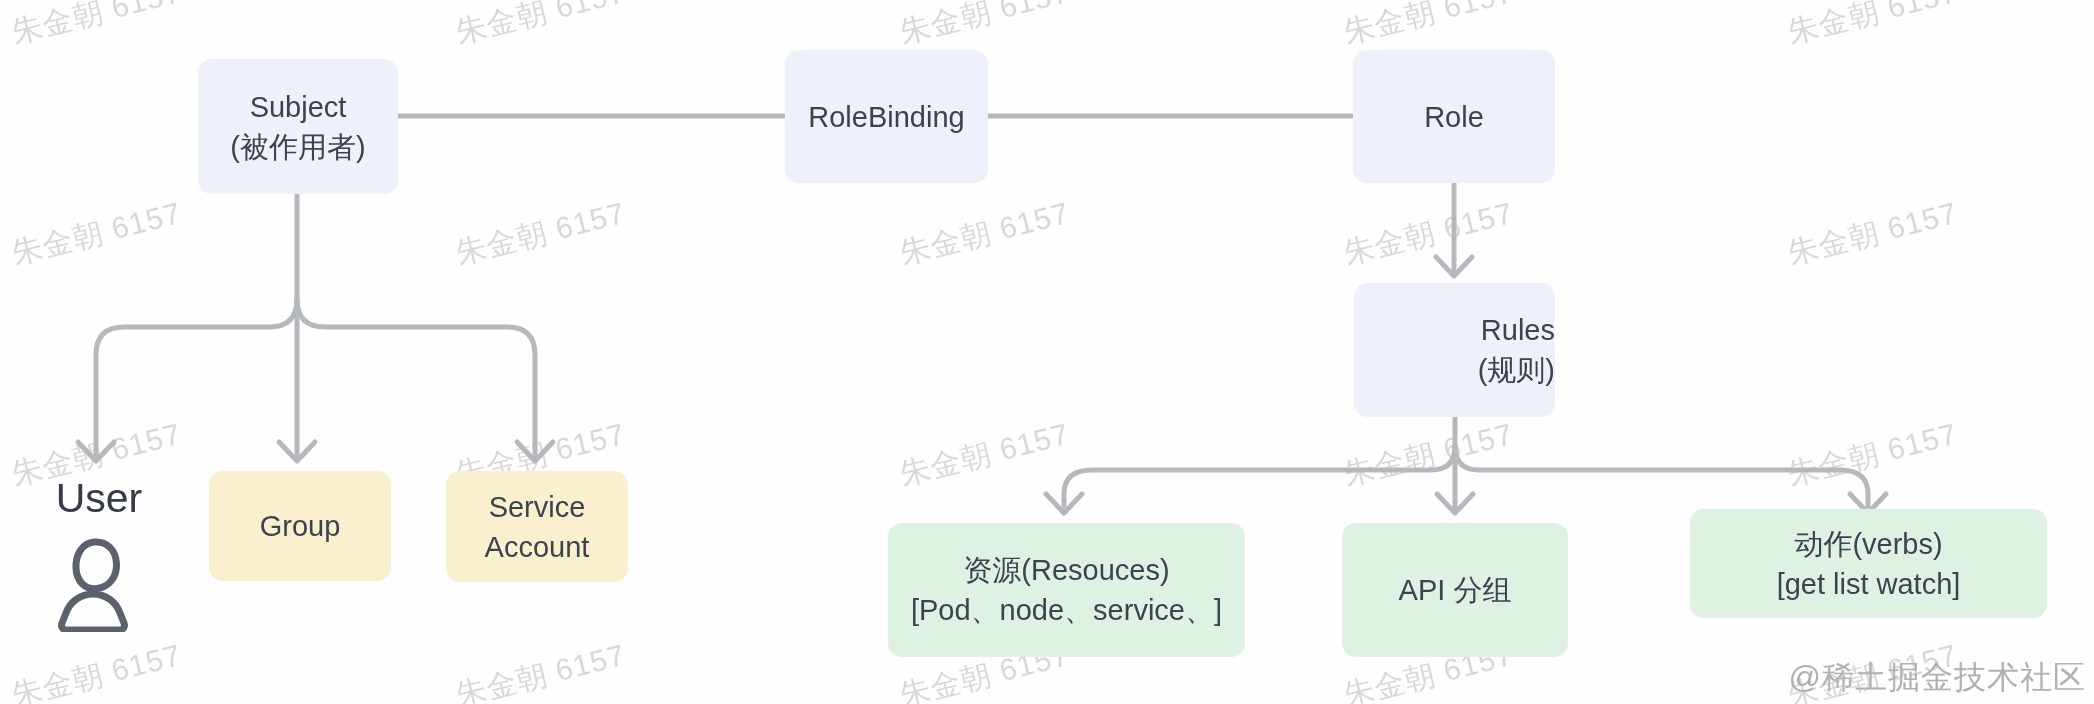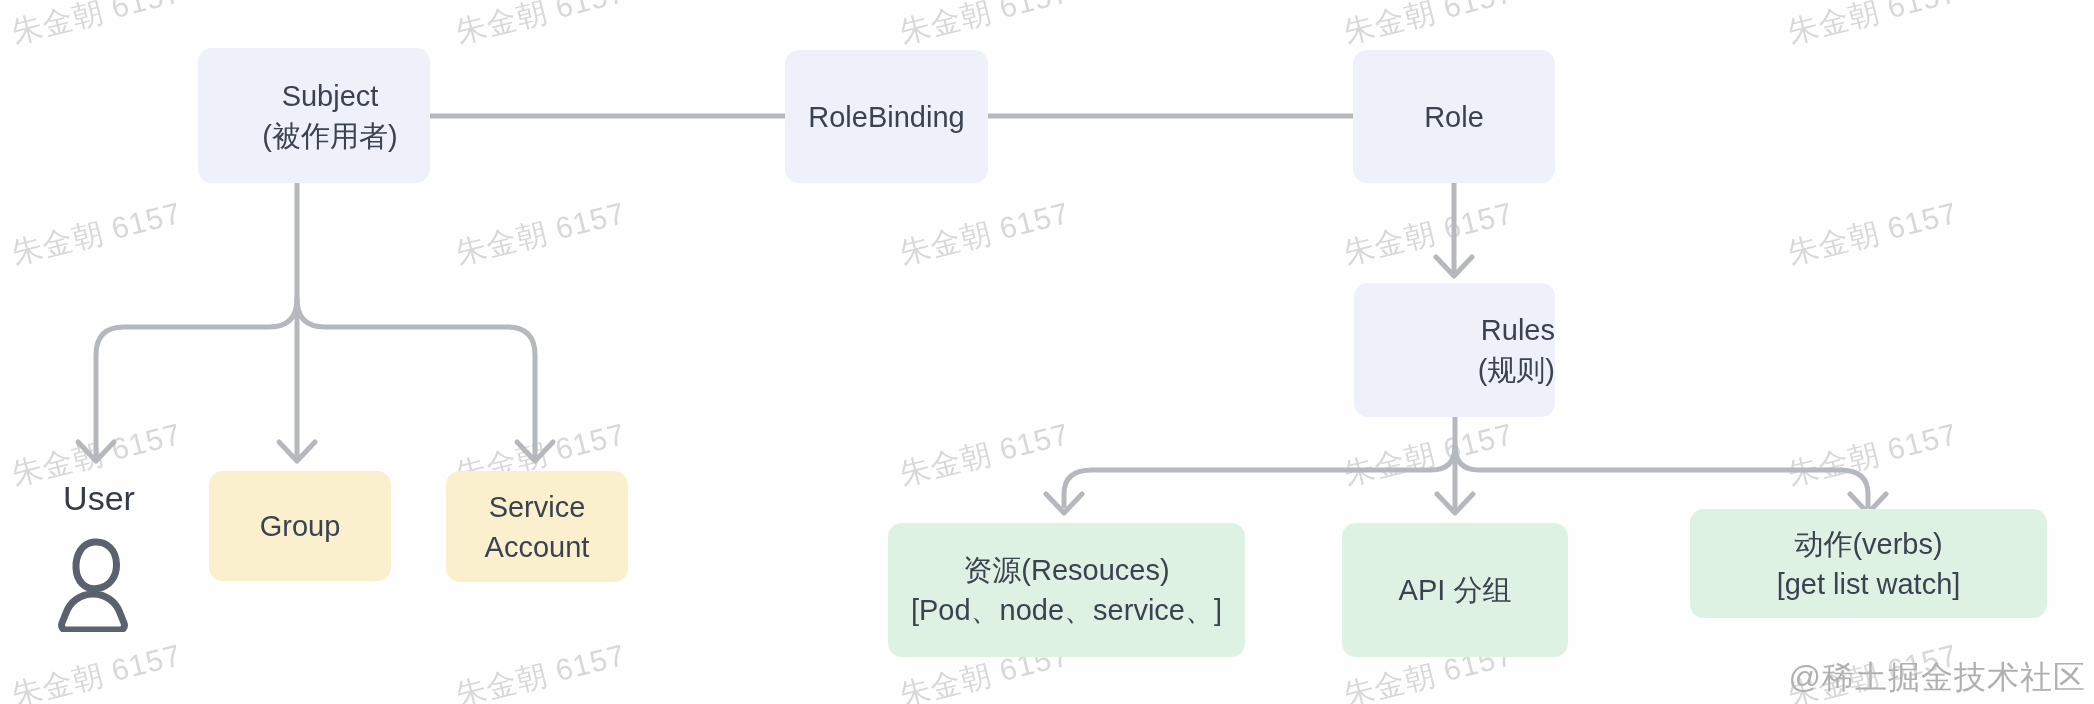--- a/index.html
+++ b/index.html
@@ -15,32 +15,32 @@
   .connectors{position:absolute; left:0; top:0; width:2094px; height:704px;}
   .node{
     position:absolute; display:flex; flex-direction:column;
     align-items:center; justify-content:center;
     border-radius:14px; color:var(--text);
     font-size:29px; line-height:40px; text-align:center;
   }
   .blue{background:var(--blue);}
   .yellow{background:var(--yellow);}
   .green{background:var(--green);}
-  .n-subject{left:198px; top:48px; width:200px; height:135px;padding-left:32px;}
+  .n-subject{left:198px; top:59px; width:200px; height:135px;}
   .n-rolebinding{left:785px; top:50px; width:203px; height:133px;}
   .n-role{left:1353px; top:50px; width:202px; height:133px;}
   .n-rules{left:1354px; top:283px; width:201px; height:134px;align-items:flex-end;}
   .n-group{left:209px; top:471px; width:182px; height:110px;}
   .n-service{left:446px; top:471px; width:182px; height:111px;}
   .n-resources{left:888px; top:523px; width:357px; height:134px;}
   .n-api{left:1342px; top:523px; width:226px; height:134px;}
   .n-verbs{left:1690px; top:509px; width:357px; height:109px;}
   .user-label{
     position:absolute; left:36px; top:476px; width:126px;
-    text-align:center; font-size:34px; line-height:44px;
+    text-align:center; font-size:41px; line-height:44px;
     color:#353b47; font-weight:500;
   }
   .user-icon{position:absolute; left:50px; top:536px;}
   .watermark{
     position:absolute; color:var(--wm); font-size:30px; letter-spacing:1px;
     white-space:nowrap; transform:rotate(-14deg); transform-origin:left top;
     user-select:none; pointer-events:none;
   }
   .credit{
     position:absolute; right:8px; bottom:4px;

